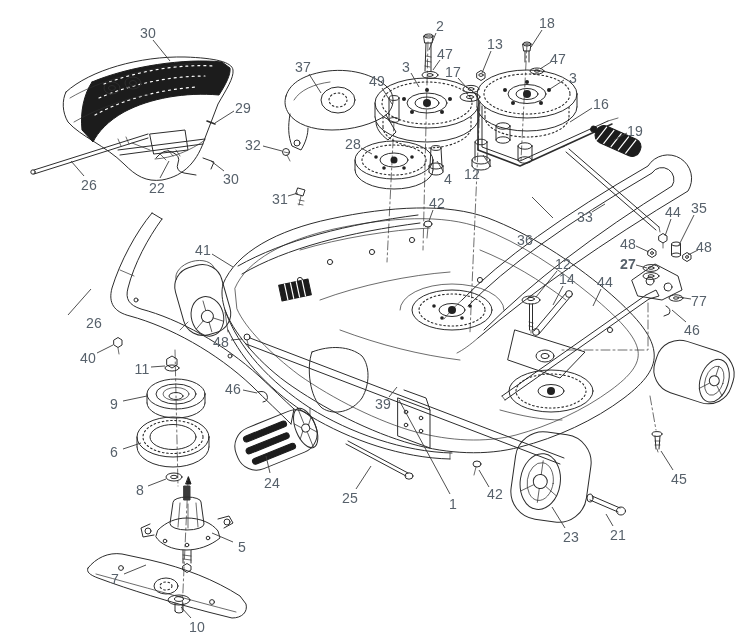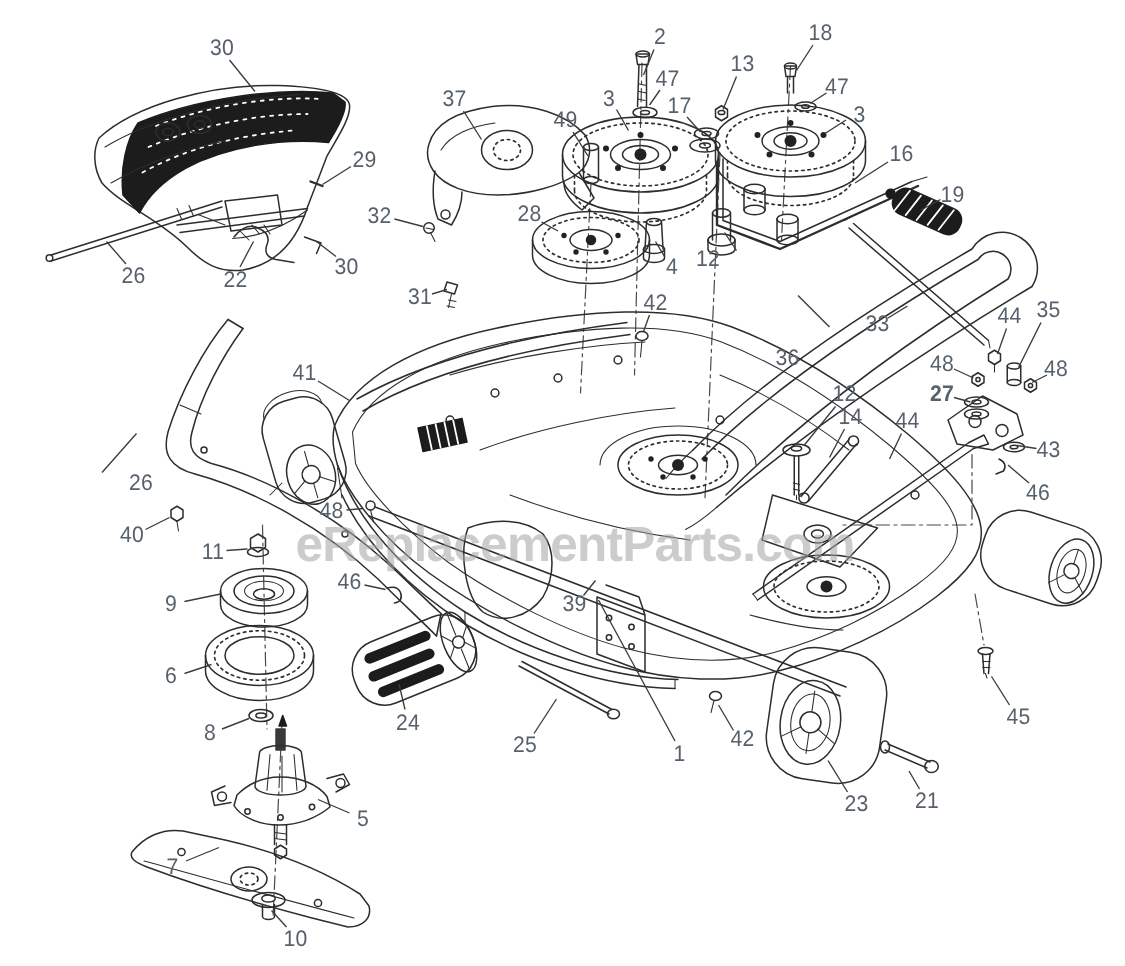--- a/index.html
+++ b/index.html
@@ -548,27 +548,26 @@
       <div class="callout" style="left: 605px; top: 281px;">44</div>
       <div class="callout" style="left: 699px; top: 207px;">35</div>
       <div class="callout" style="left: 525px; top: 191px; margin-top: 48px;">36</div>
       <div class="callout" style="left: 303px; top: 66px;">37</div>
       <div class="callout" style="left: 89px; top: 184px;">26</div>
       <div class="callout" style="left: 383px; top: 403px;">39</div>
       <div class="callout" style="left: 88px; top: 357px;">40</div>
       <div class="callout" style="left: 203px; top: 249px;">41</div>
       <div class="callout" style="left: 437px; top: 202px;">42</div>
       <div class="callout" style="left: 495px; top: 493px;">42</div>
-      <div class="callout" style="left: 699px; top: 300px;">43</div>
+      <div class="callout" style="left: 699px; top: 300px;">77</div>
       <div class="callout" style="left: 673px; top: 211px;">44</div>
       <div class="callout" style="left: 679px; top: 478px;">45</div>
       <div class="callout" style="left: 233px; top: 388px;">46</div>
       <div class="callout" style="left: 692px; top: 329px;">46</div>
       <div class="callout" style="left: 445px; top: 53px;">47</div>
       <div class="callout" style="left: 558px; top: 58px;">47</div>
       <div class="callout" style="left: 221px; top: 341px;">48</div>
       <div class="callout" style="left: 628px; top: 243px;">48</div>
       <div class="callout" style="left: 704px; top: 246px;">48</div>
       <div class="callout" style="left: 377px; top: 80px;">49</div>
     </div>
 
-  <div class="watermark">eReplacementParts.com</div>
 </div>
 
 </body></html>

